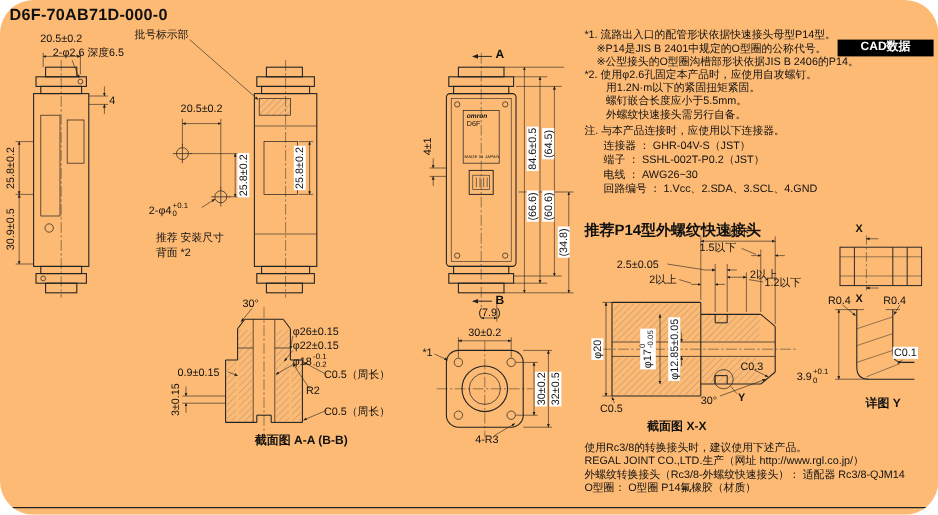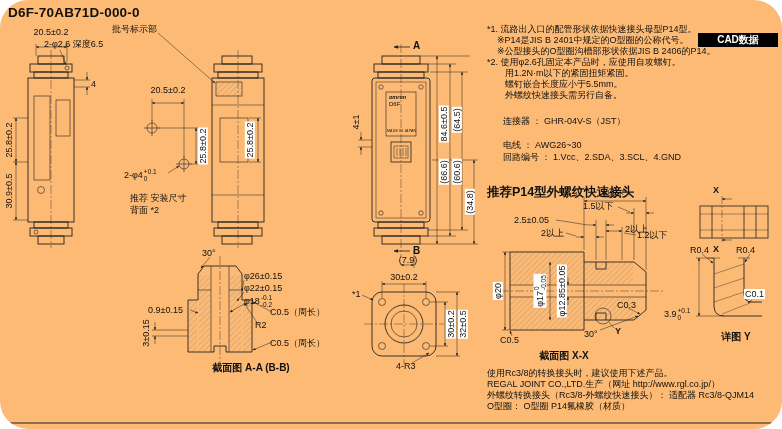--- a/index.html
+++ b/index.html
@@ -342,21 +342,23 @@
 <div class="t c" style="left:390px;top:255px;width:36px">(7.9)</div>
 
 <div class="t note" style="left:487px;top:24px">*1. 流路出入口的配管形状依据快速接头母型P14型。</div>
 <div class="t note" style="left:497px;top:35px">※P14是JIS B 2401中规定的O型圈的公称代号。</div>
 <div class="t note" style="left:497px;top:46px">※公型接头的O型圈沟槽部形状依据JIS B 2406的P14。</div>
 <div class="t note" style="left:487px;top:57px">*2. 使用φ2.6孔固定本产品时，应使用自攻螺钉。</div>
 <div class="t note" style="left:505px;top:68px">用1.2N·m以下的紧固扭矩紧固。</div>
 <div class="t note" style="left:505px;top:79px">螺钉嵌合长度应小于5.5mm。</div>
 <div class="t note" style="left:505px;top:90px">外螺纹快速接头需另行自备。</div>
 
+<div class="t note" style="left:487px;top:104px">注. 与本产品连接时，应使用以下连接器。</div>
 <div class="t note" style="left:503px;top:116px">连接器 ： GHR-04V-S（JST）</div>
+<div class="t note" style="left:503px;top:128px">端子 ： SSHL-002T-P0.2（JST）</div>
 <div class="t note" style="left:503px;top:140px">电线 ： AWG26~30</div>
 <div class="t note" style="left:503px;top:152px">回路编号 ： 1.Vcc、2.SDA、3.SCL、4.GND</div>
 
 <div class="t heading" style="left:487px;top:174px">推荐P14型外螺纹快速接头</div>
 
 <div class="t" style="left:202px;top:248px">30°</div>
 <div class="t" style="left:244px;top:271px">φ26±0.15</div>
 <div class="t" style="left:244px;top:283px">φ22±0.15</div>
 <div class="t dimflex" style="left:244px;top:295px">
   <span>φ18</span>

